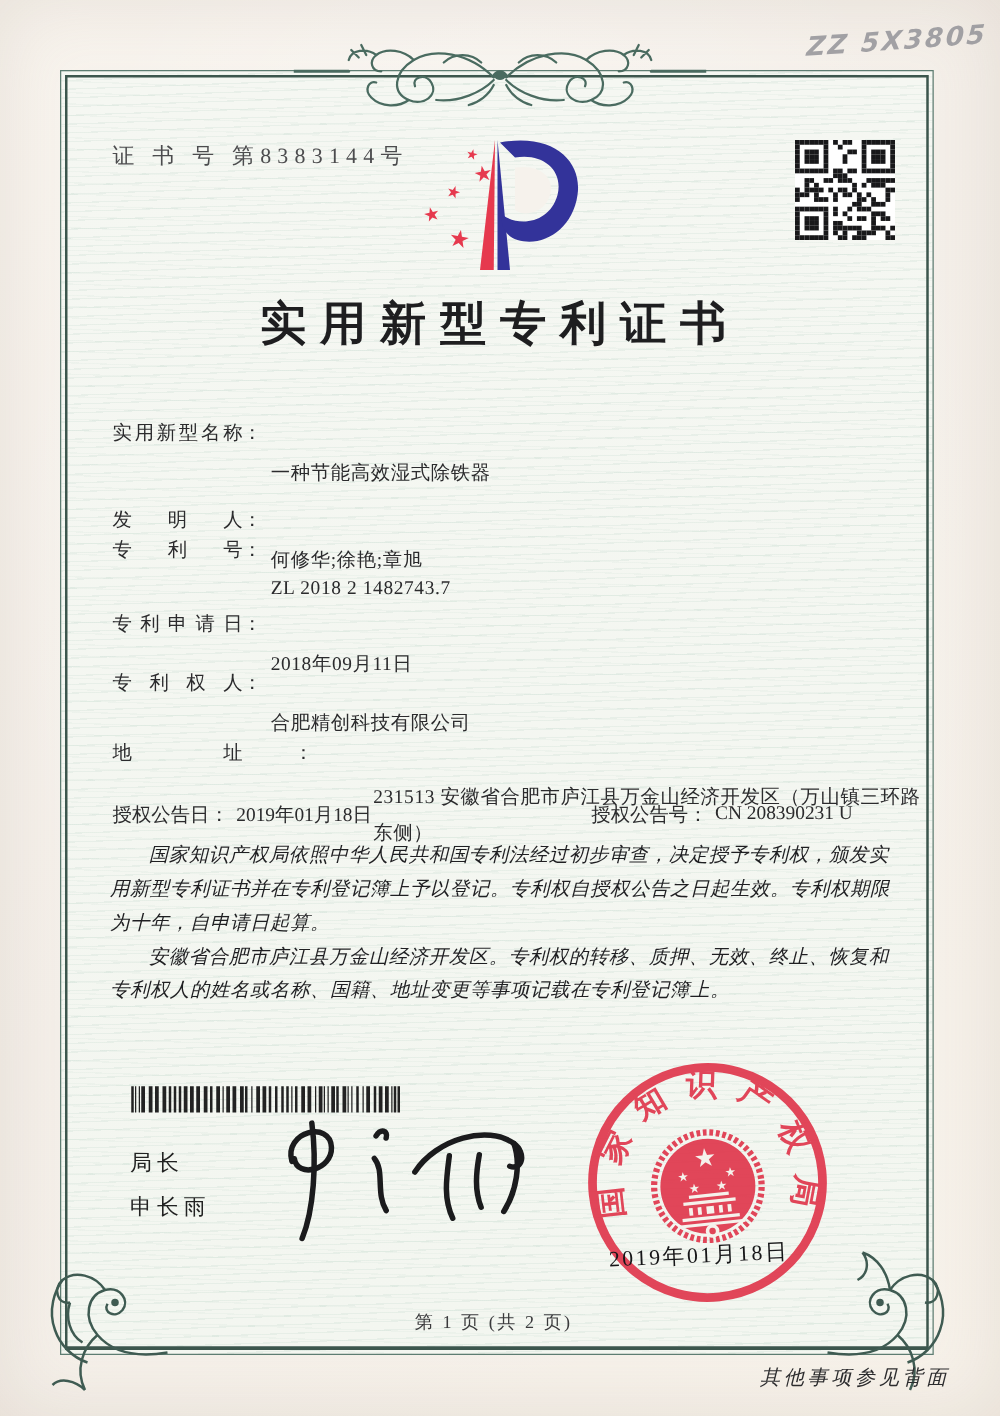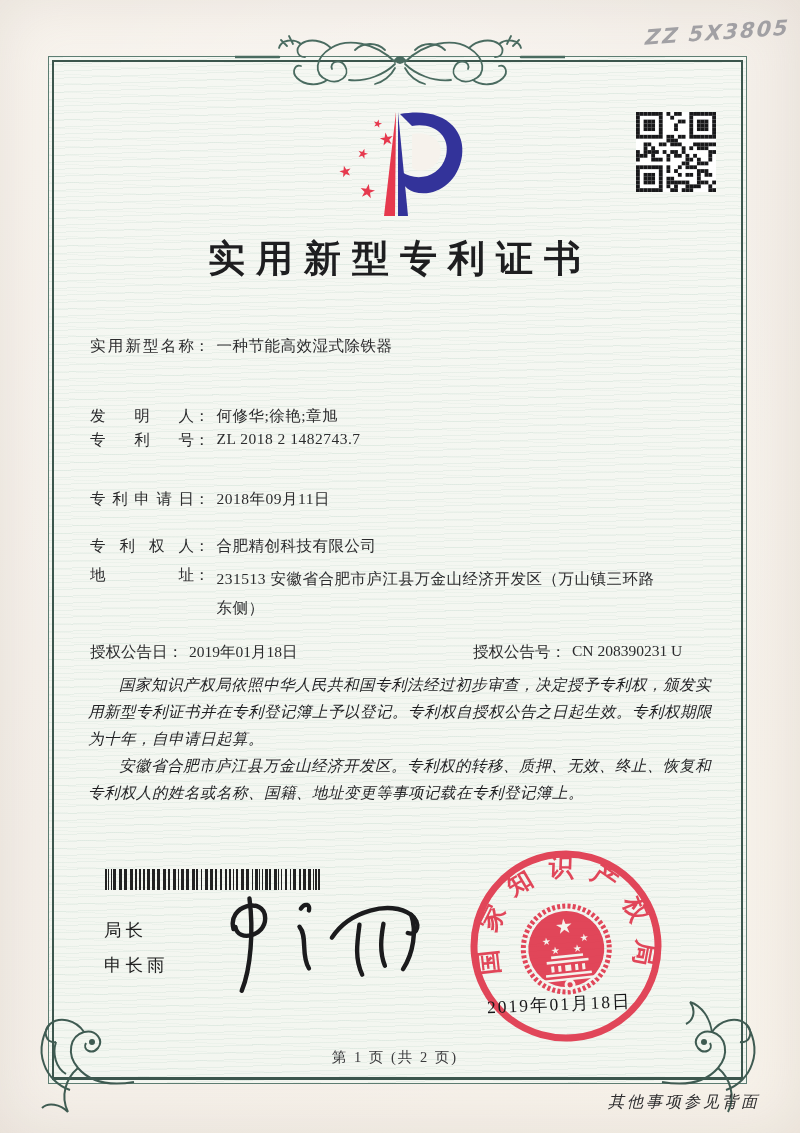--- a/index.html
+++ b/index.html
@@ -45,21 +45,21 @@
     font-size:37px;font-weight:600;color:#1e1e20;letter-spacing:11px;
   }
   .fields{position:absolute;left:90px;top:334px;width:632px;font-size:15.5px;color:#2b2b2d;}
   .frow{position:absolute;left:0;display:flex;align-items:flex-start;}
   .flabel{
     display:inline-block;width:104px;
     text-align:justify;text-align-last:justify;
     flex:none;
   }
   .fcolon{flex:none;margin-right:7px;}
-  .fvalue{letter-spacing:.5px;}
+  .fvalue{letter-spacing:.5px;margin-top:32px;}
   .addr .fvalue{width:440px;line-height:1.85;}
   .gpair{position:absolute;display:flex;}
   .paras{
     position:absolute;left:88px;top:672px;width:628px;
     font-size:15.5px;color:#1f1f22;line-height:1.74;font-style:italic;
   }
   .paras p{margin:0;text-indent:2em;letter-spacing:.5px;}
   .barcode{position:absolute;left:105px;top:869px;width:216px;height:21px;}
   .signer{position:absolute;left:104px;top:918px;font-size:17.5px;color:#222;letter-spacing:4px;}
   .signer div{margin-bottom:11px;}
@@ -120,20 +120,21 @@
     <g stroke="#3f5b52" fill="none" stroke-width="2" transform="translate(108,0) scale(-1,1)">
       <path d="M104,86 C80,90 60,86 48,72 C36,58 40,40 54,36 C66,33 74,44 68,52 C62,59 52,54 56,47"></path>
       <path d="M48,72 C36,82 30,100 38,116"></path>
       <path d="M54,36 C46,24 30,20 20,28 C12,35 16,48 26,46"></path>
       <path d="M20,28 C14,36 8,52 14,68 C18,80 28,90 40,94"></path>
       <path d="M54,36 C56,22 64,10 76,6 M76,6 C70,14 72,24 80,28"></path>
       <circle cx="62" cy="46" r="3" fill="#3f5b52" stroke="none"></circle>
     </g>
   </svg>
 
+  <div class="cert-no">证 书 号 第8383144号</div>
 
   <svg class="logo" width="138" height="126" viewBox="0 0 138 126">
     <g font-family="'DejaVu Sans',sans-serif" fill="#e6394e">
       <text x="40" y="22" font-size="11" transform="rotate(14 40 22)">★</text>
       <text x="48" y="42" font-size="17" transform="rotate(-10 48 42)">★</text>
       <text x="24" y="52" font-size="13" transform="rotate(18 24 52)">★</text>
       <text x="8" y="74" font-size="15" transform="rotate(-14 8 74)">★</text>
       <text x="26" y="92" font-size="19" transform="rotate(10 26 92)">★</text>
     </g>
     <polygon points="64,8 52,112 63,112" fill="#e6394e"></polygon>
@@ -378,21 +379,21 @@
     <div class="frow" style="top:155px;">
       <span class="flabel">专利申请日</span>
         <span class="fcolon">：</span>
       <span class="fvalue">2018年09月11日</span>
     </div>
     <div class="frow" style="top:202px;">
       <span class="flabel">专利权人</span>
         <span class="fcolon">：</span>
       <span class="fvalue">合肥精创科技有限公司</span>
     </div>
-    <div class="frow addr" style="top:231px;">
+    <div class="frow addr" style="top:258px;gap:41px;">
       <span class="flabel">地址</span>
         <span class="fcolon">：</span>
       <span class="fvalue">231513 安徽省合肥市庐江县万金山经济开发区（万山镇三环路东侧）</span>
     </div>
     <div class="gpair" style="top:308px;left:0;">
       <span>授权公告日</span>
         <span>：</span>
       <span style="margin-left:6px;">2019年01月18日</span>
     </div>
     <div class="gpair" style="top:308px;left:383px;">

